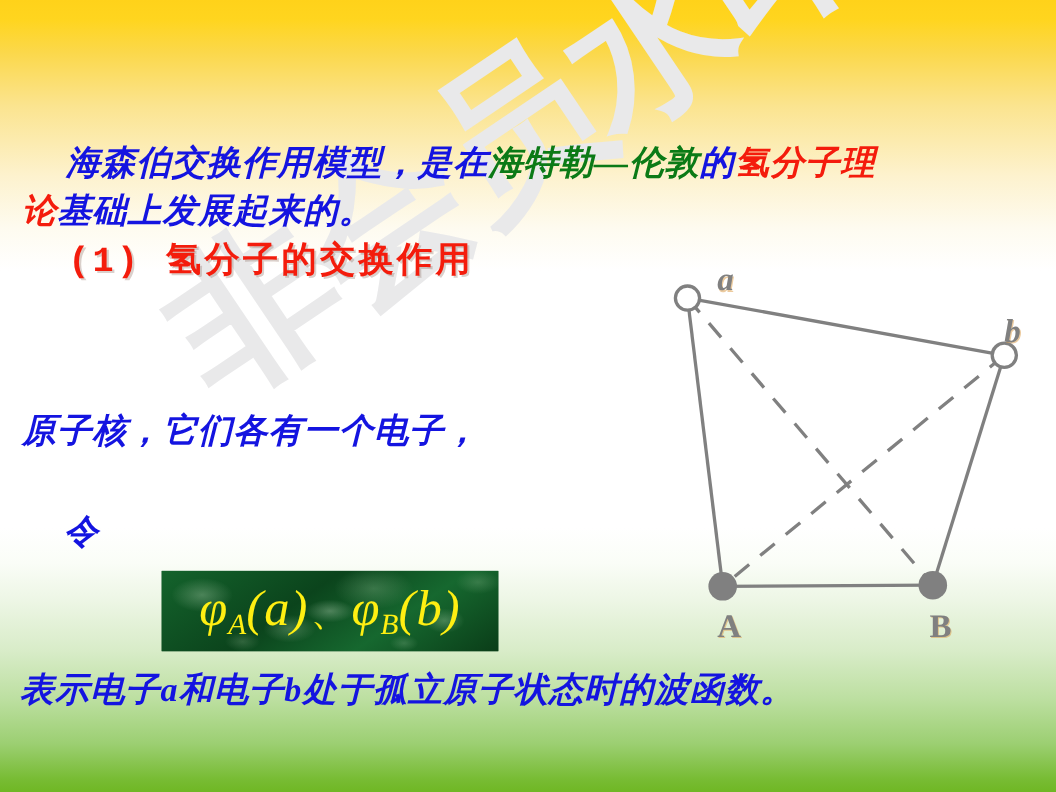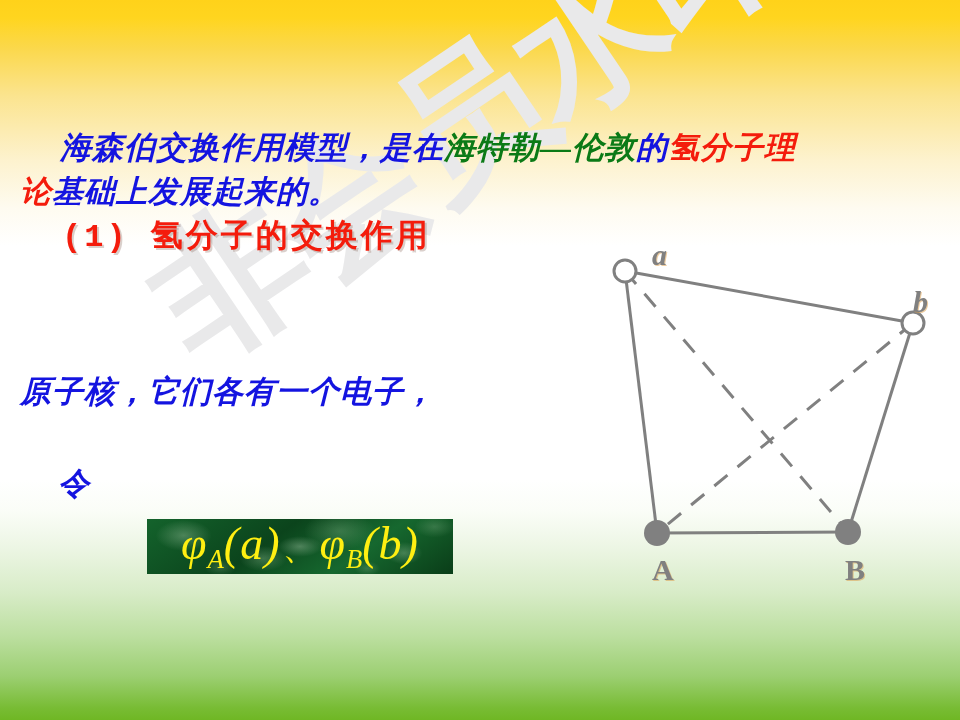--- a/index.html
+++ b/index.html
@@ -125,21 +125,21 @@
     top: 611px;
     font-size: 31px;
   }
 
   
   #formula-box {
     position: absolute;
     left: 147px;
     top: 519px;
     width: 306px;
-    height: 55px;
+    height: 73px;
     overflow: hidden;
     background-color: #0F4D22;
     background-image:
       radial-gradient(ellipse 40px 22px at 12% 30%, rgba(210,235,205,0.30), rgba(255,255,255,0) 70%),
       radial-gradient(ellipse 34px 18px at 38% 72%, rgba(200,230,195,0.26), rgba(255,255,255,0) 70%),
       radial-gradient(ellipse 50px 26px at 63% 22%, rgba(190,225,185,0.24), rgba(255,255,255,0) 72%),
       radial-gradient(ellipse 26px 16px at 84% 62%, rgba(205,235,200,0.28), rgba(255,255,255,0) 70%),
       radial-gradient(ellipse 30px 14px at 50% 50%, rgba(225,245,220,0.30), rgba(255,255,255,0) 74%),
       radial-gradient(ellipse 22px 12px at 24% 88%, rgba(180,215,175,0.22), rgba(255,255,255,0) 72%),
       radial-gradient(ellipse 28px 15px at 94% 14%, rgba(185,220,180,0.22), rgba(255,255,255,0) 72%),
@@ -225,20 +225,23 @@
 
 
   <div class="txt body-line" id="line7">令</div>
 
   <div id="formula-box">
     <div id="formula-text">
       <span>φ</span><sub>A</sub><span>(a)</span><span class="sep">、</span><span>φ</span><sub>B</sub><span>(b)</span>
     </div>
   </div>
 
+  <div class="txt body-line" id="bottom-line">
+    <span>表示电子</span><span class="mathi">a</span><span>和电子</span><span class="mathi">b</span><span>处于孤立原子状态时的波函数。</span>
+  </div>
 
   <div id="diagram">
     <svg width="360" height="370" viewBox="0 0 360 370">
 
       <line x1="25" y1="41" x2="313" y2="93" stroke="#808080" stroke-width="3"></line>
       <line x1="25" y1="41" x2="57" y2="303" stroke="#808080" stroke-width="3"></line>
       <line x1="313" y1="93" x2="248" y2="302" stroke="#808080" stroke-width="3"></line>
       <line x1="57" y1="303" x2="248" y2="302" stroke="#808080" stroke-width="3"></line>
 
       <line x1="25" y1="41" x2="248" y2="302" stroke="#808080" stroke-width="3" stroke-dasharray="17 13"></line>

